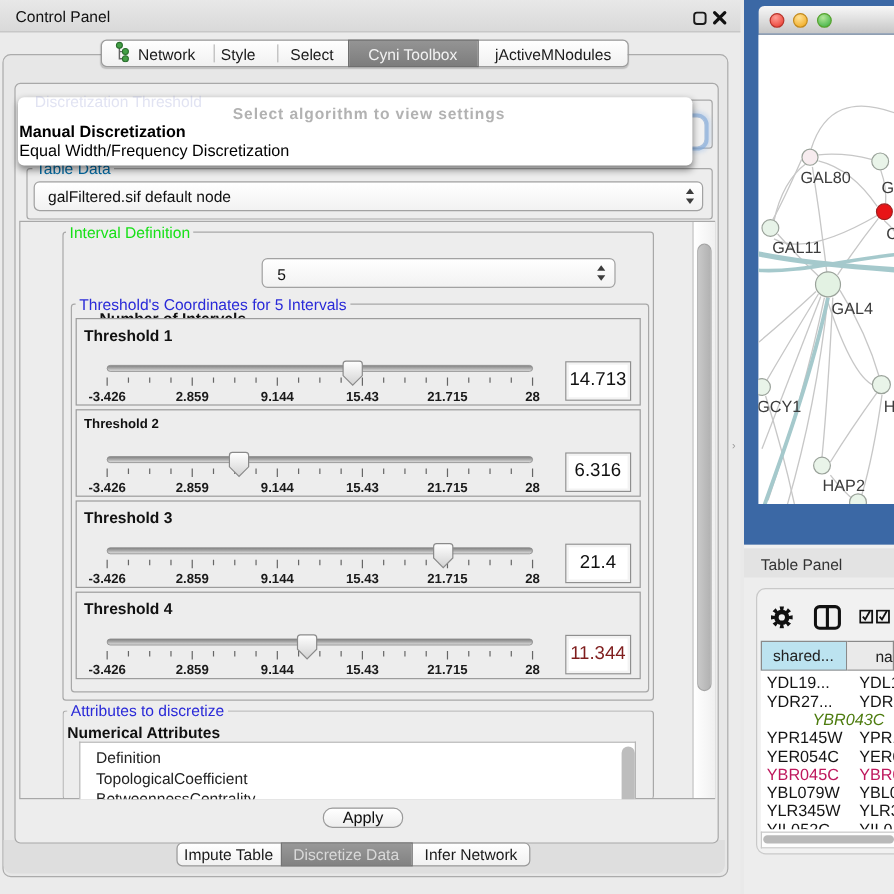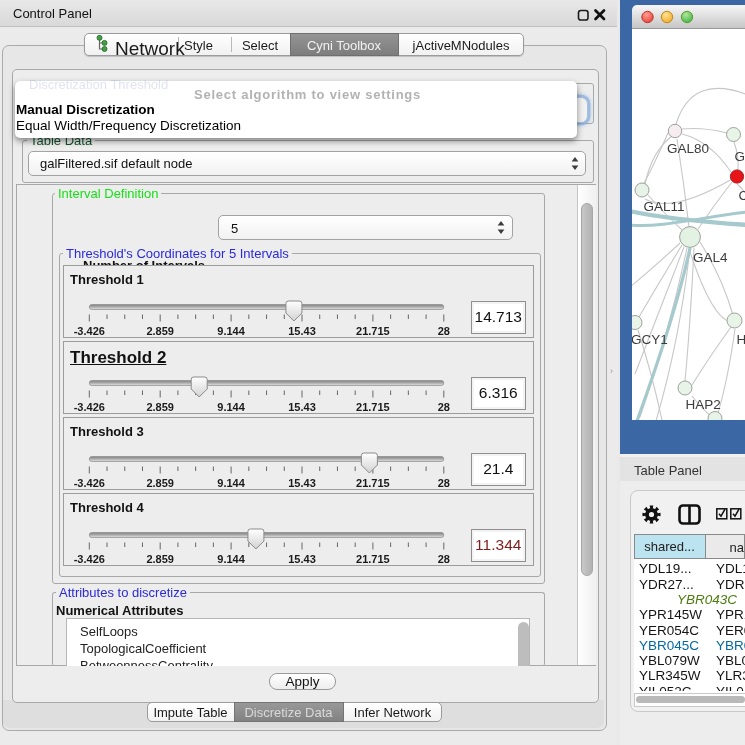--- a/index.html
+++ b/index.html
@@ -15,35 +15,35 @@
 <rect x="3.5" y="2.5" width="9.5" height="9.5" rx="2.3" fill="none" stroke="#1a1a1a" stroke-width="1.6"></rect>
 <path d="M20.5 2.5 L29 11 M29 2.5 L20.5 11" stroke="#111" stroke-width="2.7" stroke-linecap="round"></path>
 </svg>
 <div class="abs" style="left:2px;top:45px;width:603px;height:684px;background:#e7e7e7;border:1px solid #ababab;border-radius:7px;"></div>
 <div class="abs" style="left:3px;top:700px;width:601px;height:28px;background:#dedede;border-radius:0 0 7px 7px;"></div>
 <div class="abs" style="left:12px;top:69px;width:585px;height:632px;background:#ededed;border:1px solid #a8a8a8;border-radius:5px;"></div>
 <div class="abs" style="left:84px;top:33px;width:440px;height:23px;background:linear-gradient(#ffffff,#f1f1f1);border:1px solid #9b9b9b;border-radius:5px;box-shadow:0 1px 1px rgba(0,0,0,0.18);box-sizing:border-box;"></div>
 <div class="abs" style="left:290px;top:33px;width:108.5px;height:23px;background:linear-gradient(#949494,#7d7d7d);border:1px solid #6f6f6f;box-sizing:border-box;"></div>
 <div class="abs" style="left:178px;top:37px;width:1px;height:15px;background:#b9b9b9;"></div>
 <div class="abs" style="left:230.5px;top:37px;width:1px;height:15px;background:#b9b9b9;"></div>
-<div class="abs" style="left:115px;top:38px;font-size:19px;color:#1a1a1a;">Network</div>
+<div class="abs" style="left:115px;top:38px;font-size:13px;color:#1a1a1a;">Network</div>
 <div class="abs" style="left:178px;top:38px;width:41px;text-align:center;font-size:13px;color:#1a1a1a;">Style</div>
 <div class="abs" style="left:230px;top:38px;width:60px;text-align:center;font-size:13px;color:#1a1a1a;">Select</div>
 <div class="abs" style="left:290px;top:38px;width:108px;text-align:center;font-size:13px;color:#f2f2f2;">Cyni Toolbox</div>
 <div class="abs" style="left:398px;top:38px;width:126px;text-align:center;font-size:13px;color:#1a1a1a;">jActiveMNodules</div>
 <svg class="abs" style="left:94px;top:34px;" width="14" height="18" viewBox="0 0 14 18">
 <path d="M5.5 4 V15.5 M5.5 9 H10.5 M5.5 15 H10.5" stroke="#666" stroke-width="1.2" fill="none"></path>
 <circle cx="5.5" cy="3.8" r="2.5" fill="#43a046" stroke="#2a6e2d" stroke-width="0.9"></circle>
 <circle cx="10.5" cy="8.9" r="2.5" fill="#43a046" stroke="#2a6e2d" stroke-width="0.9"></circle>
 <circle cx="10.5" cy="15" r="2.5" fill="#43a046" stroke="#2a6e2d" stroke-width="0.9"></circle>
 </svg>
 <div class="abs" style="left:22px;top:83px;width:570px;height:39px;border:1px solid #a8a8a8;border-radius:3px;"></div>
 <div class="abs" style="left:546px;top:97px;width:40px;height:23.5px;background:#f1f1f1;border:1px solid #a9c0dd;border-radius:7px;box-shadow:0 0 0 2.5px rgba(128,168,216,0.62),0 0 3px 4px rgba(140,180,230,0.28);"></div>
 <div class="abs" style="left:22px;top:140px;width:570px;height:41px;border:1px solid #a8a8a8;border-radius:3px;"></div>
-<div class="grouptitle" style="left:27px;top:134px;color:#14532d;">Table Data</div>
+<div class="grouptitle" style="left:27px;top:134px;color:#0369a1;">Table Data</div>
 <div class="abs" style="left:28px;top:150.5px;width:558px;height:25px;background:linear-gradient(#ffffff,#f2f2f2);border:1px solid #a2a2a2;border-radius:5px;box-sizing:border-box;"></div>
 <div class="abs" style="left:40px;top:156px;font-size:13px;color:#111;">galFiltered.sif default node</div>
 <svg class="abs" style="left:569px;top:156px;" width="12" height="15" viewBox="0 0 12 15">
 <path d="M6 1 L9.4 5.6 L2.6 5.6 Z" fill="#3c3c3c"></path>
     <path d="M6 14 L9.4 9.4 L2.6 9.4 Z" fill="#3c3c3c"></path>
 </svg>
 <div class="abs" style="left:16px;top:184px;width:580px;height:482px;background:#ededed;border:1px solid #a8a8a8;box-sizing:border-box;"></div>
 <div class="abs" style="left:577px;top:185px;width:18px;height:480px;background:linear-gradient(to right,#ffffff,#f0f0f0);border-left:1px solid #c6c6c6;"></div>
 <div class="abs" style="left:580.5px;top:203px;width:12px;height:373px;background:linear-gradient(to right,#c8c8c8,#b2b2b2);border:1px solid #a6a6a6;border-radius:6px;box-sizing:border-box;"></div>
 <div class="abs" style="left:52px;top:192.5px;width:491px;height:389.5px;border:1px solid #a8a8a8;border-radius:3px;"></div>
@@ -85,21 +85,21 @@
 <path d="M222.92 38.5 q0-2.5 2.5-2.5 h11 q2.5 0 2.5 2.5 v9.5 L230.92 56 L222.92 48 Z" fill="url(#thm)" stroke="#8a8a8a" stroke-width="1"></path>
 </svg>
 <div class="abs" style="left:59.3px;top:324.5px;width:60px;text-align:center;font-size:11px;font-weight:bold;color:#1a1a1a;">-3.426</div>
 <div class="abs" style="left:130.2px;top:324.5px;width:60px;text-align:center;font-size:11px;font-weight:bold;color:#1a1a1a;">2.859</div>
 <div class="abs" style="left:201.1px;top:324.5px;width:60px;text-align:center;font-size:11px;font-weight:bold;color:#1a1a1a;">9.144</div>
 <div class="abs" style="left:272.0px;top:324.5px;width:60px;text-align:center;font-size:11px;font-weight:bold;color:#1a1a1a;">15.43</div>
 <div class="abs" style="left:342.9px;top:324.5px;width:60px;text-align:center;font-size:11px;font-weight:bold;color:#1a1a1a;">21.715</div>
 <div class="abs" style="left:413.8px;top:324.5px;width:60px;text-align:center;font-size:11px;font-weight:bold;color:#1a1a1a;">28</div>
 <div class="abs" style="left:470.5px;top:300.5px;width:55.5px;height:33px;border:1px solid #8f8f8f;background:#fff;box-shadow:inset 0 0 0 2px #f3f3f3;display:flex;align-items:center;justify-content:center;font-size:15.5px;color:#111;box-sizing:border-box;">14.713</div>
 <div class="abs" style="left:63px;top:341px;width:470.5px;height:73px;border:1px solid #9c9c9c;background:#ededed;box-sizing:border-box;"></div>
-<div class="abs" style="left:70px;top:347.5px;font-size:17px;font-weight:bold;color:#111;text-decoration:underline;">Threshold 2</div>
+<div class="abs" style="left:70px;top:347.5px;font-size:11px;font-weight:bold;color:#111;">Threshold 2</div>
 <svg class="abs" style="left:63px;top:341px;" width="470" height="75" viewBox="0 0 470 75">
 <rect x="26.3" y="39.5" width="354.5" height="5" rx="2.5" fill="url(#trk)" stroke="#8b8b8b" stroke-width="0.7"></rect>
 <path d="M26.30 49.5 v7" stroke="#666" stroke-width="1"></path>
     <path d="M44.03 49.5 v4.5" stroke="#666" stroke-width="1"></path>
     <path d="M61.75 49.5 v4.5" stroke="#666" stroke-width="1"></path>
     <path d="M79.48 49.5 v4.5" stroke="#666" stroke-width="1"></path>
     <path d="M97.20 49.5 v7" stroke="#666" stroke-width="1"></path>
     <path d="M114.92 49.5 v4.5" stroke="#666" stroke-width="1"></path>
     <path d="M132.65 49.5 v4.5" stroke="#666" stroke-width="1"></path>
     <path d="M150.38 49.5 v4.5" stroke="#666" stroke-width="1"></path>
@@ -203,21 +203,21 @@
 <linearGradient id="thm" x1="0" y1="0" x2="0" y2="1">
 <stop offset="0" stop-color="#ffffff"></stop>
         <stop offset="1" stop-color="#d2d2d2"></stop>
       </linearGradient>
 </defs>
   </svg>
 <div class="abs" style="left:52px;top:592px;width:491px;height:73px;border:1px solid #a8a8a8;border-radius:3px;border-bottom:none;"></div>
 <div class="grouptitle" style="left:56px;top:586px;color:#2a2ad8;">Attributes to discretize</div>
 <div class="abs" style="left:56px;top:602.5px;font-size:13px;font-weight:bold;color:#111;">Numerical Attributes</div>
 <div class="abs" style="left:66px;top:617.5px;width:464px;height:48px;background:#fff;border:1px solid #b5b5b5;border-bottom:none;box-sizing:border-box;"></div>
-<div class="abs" style="left:80px;top:623.5px;font-size:13px;color:#222;">SelfLoops</div>
+<div class="abs" style="left:80px;top:623.5px;font-size:13px;color:#222;">Definition</div>
 <div class="abs" style="left:80px;top:640.5px;font-size:13px;color:#222;">TopologicalCoefficient</div>
 <div class="abs" style="left:80px;top:657.5px;font-size:13px;color:#222;height:8px;overflow:hidden;">BetweennessCentrality</div>
 <div class="abs" style="left:517.5px;top:621.5px;width:11px;height:44px;background:#bdbdbd;border-radius:6px 6px 0 0;"></div>
 <div class="abs" style="left:269px;top:672.5px;width:67px;height:17.5px;background:linear-gradient(#ffffff,#ededed);border:1px solid #9a9a9a;border-radius:8px;display:flex;align-items:center;justify-content:center;font-size:13.5px;color:#111;box-sizing:border-box;">Apply</div>
 <div class="abs" style="left:147px;top:702px;width:294.5px;height:20px;background:linear-gradient(#ffffff,#f1f1f1);border:1px solid #9b9b9b;border-radius:5px;box-sizing:border-box;"></div>
 <div class="abs" style="left:234px;top:702px;width:109.5px;height:20px;background:linear-gradient(#989898,#828282);border:1px solid #747474;box-sizing:border-box;"></div>
 <div class="abs" style="left:147px;top:704.5px;width:87px;text-align:center;font-size:13px;color:#1a1a1a;">Impute Table</div>
 <div class="abs" style="left:234px;top:704.5px;width:109px;text-align:center;font-size:13px;color:#d9d9d9;">Discretize Data</div>
 <div class="abs" style="left:343px;top:704.5px;width:99px;text-align:center;font-size:13px;color:#1a1a1a;">Infer Network</div>
 <div class="abs" style="left:15px;top:80.5px;width:562px;height:57px;background:#fff;border-radius:5px;box-shadow:0 3px 6px rgba(0,0,0,0.45);z-index:40;"></div>
@@ -315,18 +315,18 @@
 <div class="abs" style="left:633.5px;top:533.5px;width:72px;height:25.5px;background:#bce3f0;border:1px solid #8a8a8a;box-sizing:border-box;display:flex;align-items:center;justify-content:center;font-size:13px;color:#222;">shared...</div>
 <div class="abs" style="left:705.5px;top:533.5px;width:39.5px;height:25.5px;background:#eaeaea;border:1px solid #8a8a8a;border-left:none;box-sizing:border-box;font-size:13px;color:#222;text-align:center;">
     <span style="position:absolute;left:24px;top:5.5px;">na</span>
   </div>
 <div class="abs" style="left:633.5px;top:559px;width:111.5px;height:134px;background:#fff;overflow:hidden;"></div>
 <div class="abs" style="left:639px;top:561.3px;width:106px;height:13px;overflow:hidden;font-size:13.5px;color:#141414;z-index:3;">YDL19...<span style="position:absolute;left:77px;">YDL1</span></div>
 <div class="abs" style="left:639px;top:576.6px;width:106px;height:13px;overflow:hidden;font-size:13.5px;color:#141414;z-index:3;">YDR27...<span style="position:absolute;left:77px;">YDR2</span></div>
 <div class="abs" style="left:677px;top:591.9px;width:106px;height:13px;overflow:hidden;font-size:13.5px;color:#4d7c0f;z-index:3;font-style:italic;">YBR043C<span style="position:absolute;left:77px;">YBR0</span></div>
 <div class="abs" style="left:639px;top:607.2px;width:106px;height:13px;overflow:hidden;font-size:13.5px;color:#141414;z-index:3;">YPR145W<span style="position:absolute;left:77px;">YPR1</span></div>
 <div class="abs" style="left:639px;top:622.5px;width:106px;height:13px;overflow:hidden;font-size:13.5px;color:#141414;z-index:3;">YER054C<span style="position:absolute;left:77px;">YER0</span></div>
-<div class="abs" style="left:639px;top:637.8px;width:106px;height:13px;overflow:hidden;font-size:13.5px;color:#0369a1;z-index:3;">YBR045C<span style="position:absolute;left:77px;">YBR0</span></div>
+<div class="abs" style="left:639px;top:637.8px;width:106px;height:13px;overflow:hidden;font-size:13.5px;color:#be185d;z-index:3;">YBR045C<span style="position:absolute;left:77px;">YBR0</span></div>
 <div class="abs" style="left:639px;top:653.1px;width:106px;height:13px;overflow:hidden;font-size:13.5px;color:#141414;z-index:3;">YBL079W<span style="position:absolute;left:77px;">YBL0</span></div>
 <div class="abs" style="left:639px;top:668.4px;width:106px;height:13px;overflow:hidden;font-size:13.5px;color:#141414;z-index:3;">YLR345W<span style="position:absolute;left:77px;">YLR3</span></div>
 <div class="abs" style="left:639px;top:683.7px;width:106px;height:7px;overflow:hidden;font-size:13.5px;color:#141414;z-index:3;">YIL052C<span style="position:absolute;left:77px;">YIL0</span></div>
 <div class="abs" style="left:633.5px;top:693px;width:111.5px;height:13.8px;background:#fdfdfd;border:1px solid #c9c9c9;border-right:none;box-sizing:border-box;z-index:4;"></div>
 <div class="abs" style="left:636px;top:695.8px;width:109px;height:7.6px;background:#b9b9b9;border-radius:4px;z-index:5;"></div>
 <div class="abs" style="left:610px;top:366px;font-size:9px;color:#999;">›</div>
 </body></html>

